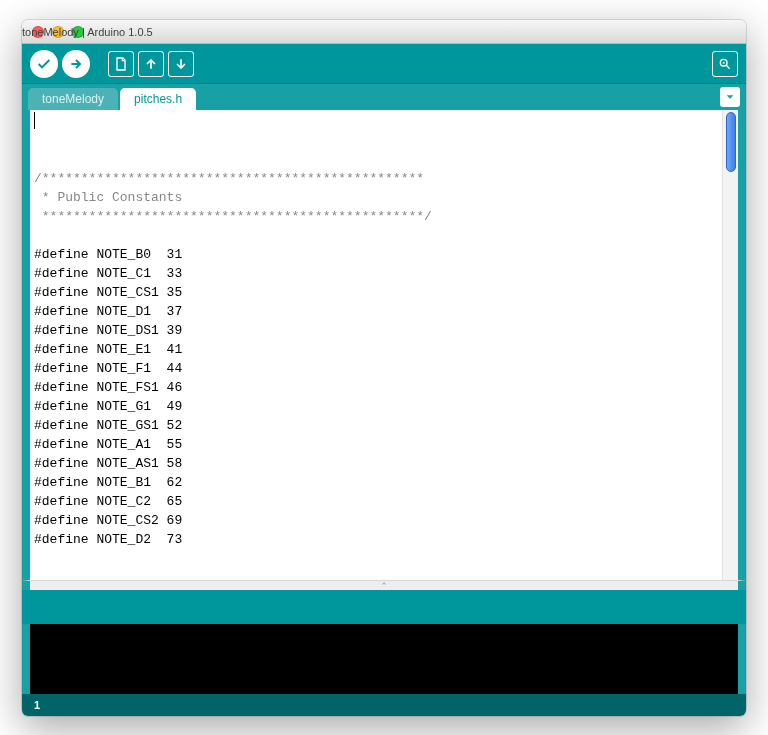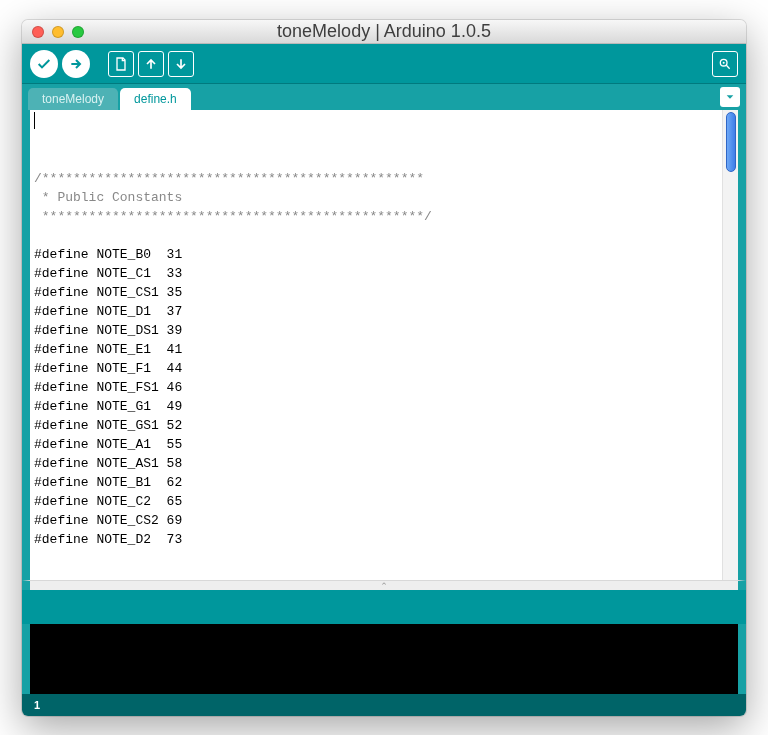--- a/index.html
+++ b/index.html
@@ -38,22 +38,21 @@
   .tl-btn {
     width: 12px; height: 12px; border-radius: 50%;
     box-shadow: inset 0 0 0 1px rgba(0,0,0,0.18);
   }
   .tl-close   { background: #ff5f57; }
   .tl-min     { background: #ffbd2e; }
   .tl-zoom    { background: #28c940; }
   .titlebar .title {
     position: absolute;
     left: 0; right: 0;
-    text-align: center;
-    font-size: 18px;
+    font-size: 11px;
     color: #3e3e3e;
     pointer-events: none;
   }
   
   .toolbar {
     height: 40px;
     background: #00979C;
     display: flex;
     align-items: center;
     padding: 0 8px;
@@ -245,21 +244,21 @@
       <svg viewBox="0 0 24 24">
           <circle cx="10" cy="10" r="5" fill="none" stroke="#fff" stroke-width="2"></circle>
           <path stroke="#fff" stroke-width="2" d="M14 14l5 5"></path>
           <circle cx="10" cy="10" r="1.5" fill="#fff"></circle>
         </svg>
     </div>
   </div>
 
   <div class="tabstrip">
     <div class="tab inactive">toneMelody</div>
-    <div class="tab active">define.h</div>
+    <div class="tab active">pitches.h</div>
     <div class="tab-menu">
       <svg viewBox="0 0 24 24">
           <path fill="#17A1A5" d="M4 8l8 8 8-8z"></path>
         </svg>
     </div>
   </div>
 
   <div class="editor-wrap">
     <div class="editor" id="editor">
       <div class="caret"></div>

